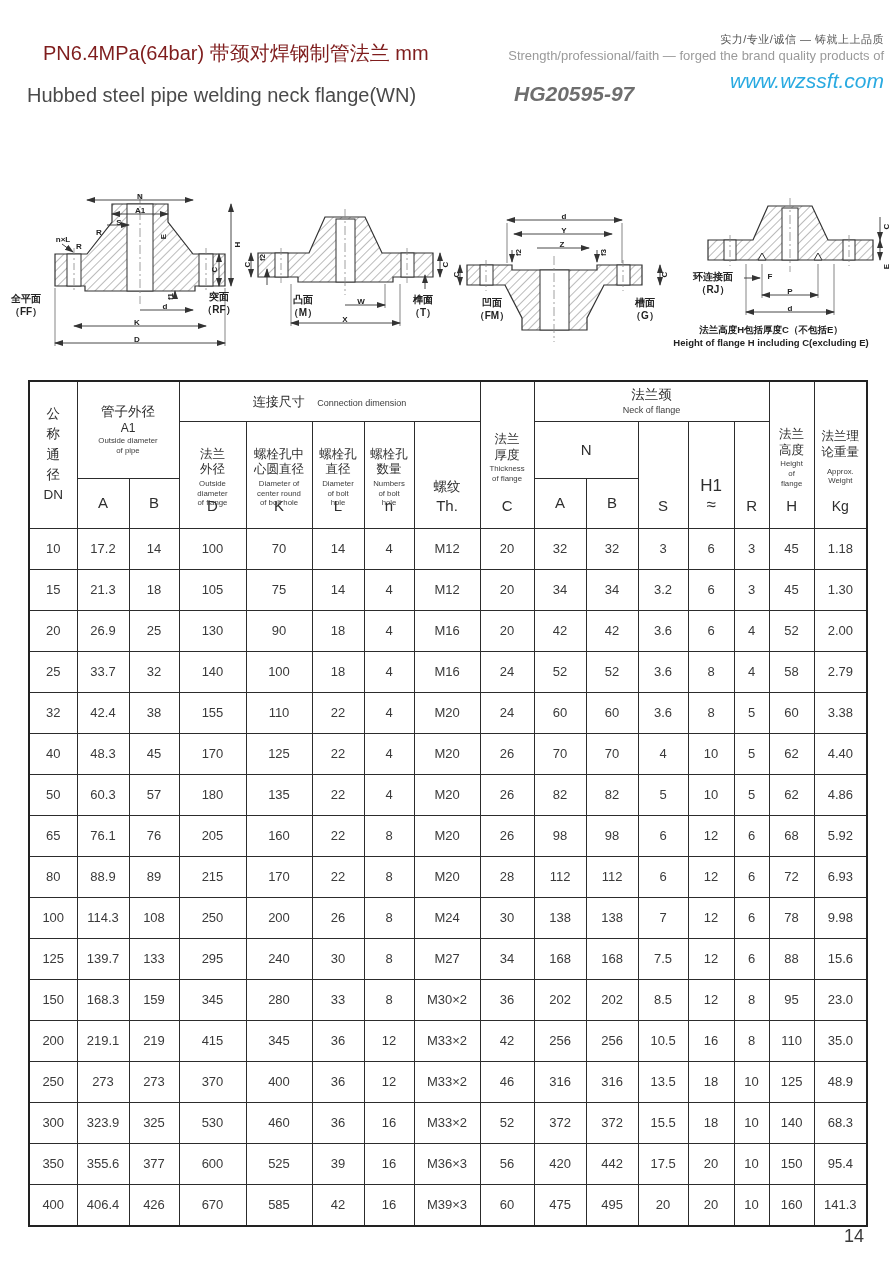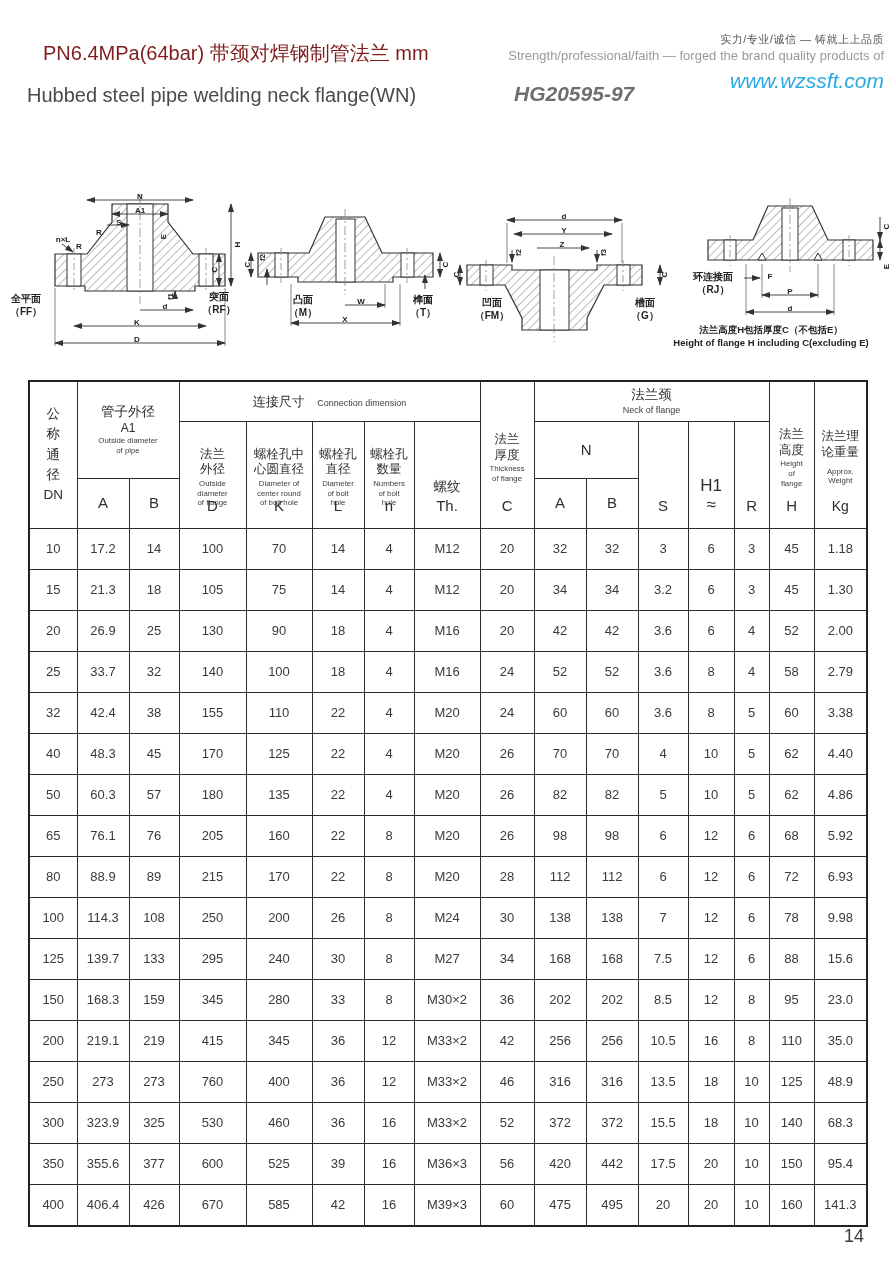--- a/index.html
+++ b/index.html
@@ -582,21 +582,21 @@
           <td>10.5</td>
           <td>16</td>
           <td>8</td>
           <td>110</td>
           <td>35.0</td>
         </tr>
         <tr>
           <td>250</td>
           <td>273</td>
           <td>273</td>
-          <td>760</td>
+          <td>370</td>
           <td>400</td>
           <td>36</td>
           <td>12</td>
           <td>M33×2</td>
           <td>46</td>
           <td>316</td>
           <td>316</td>
           <td>13.5</td>
           <td>18</td>
           <td>10</td>

